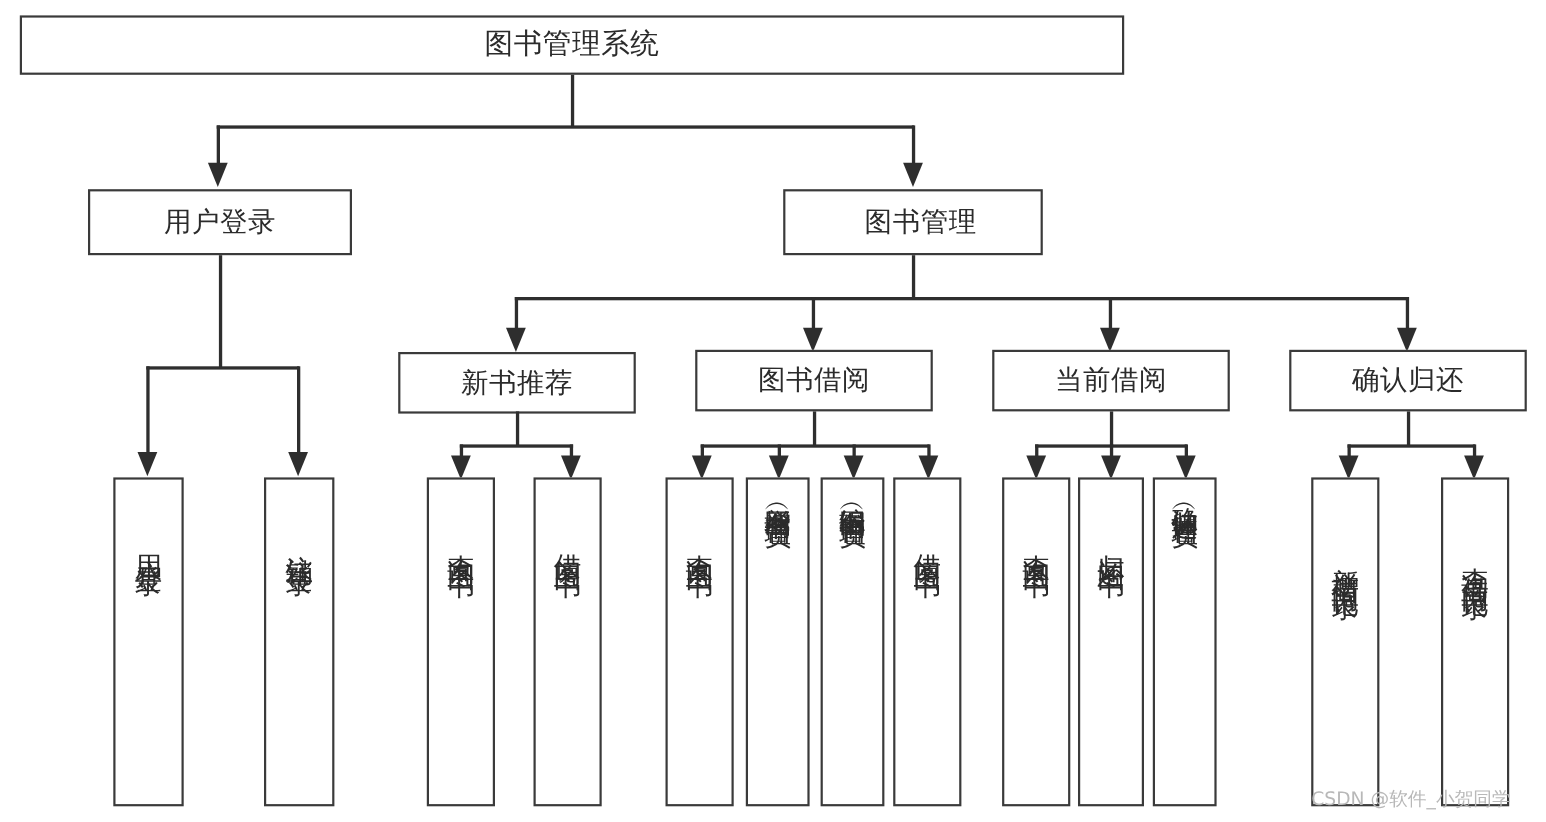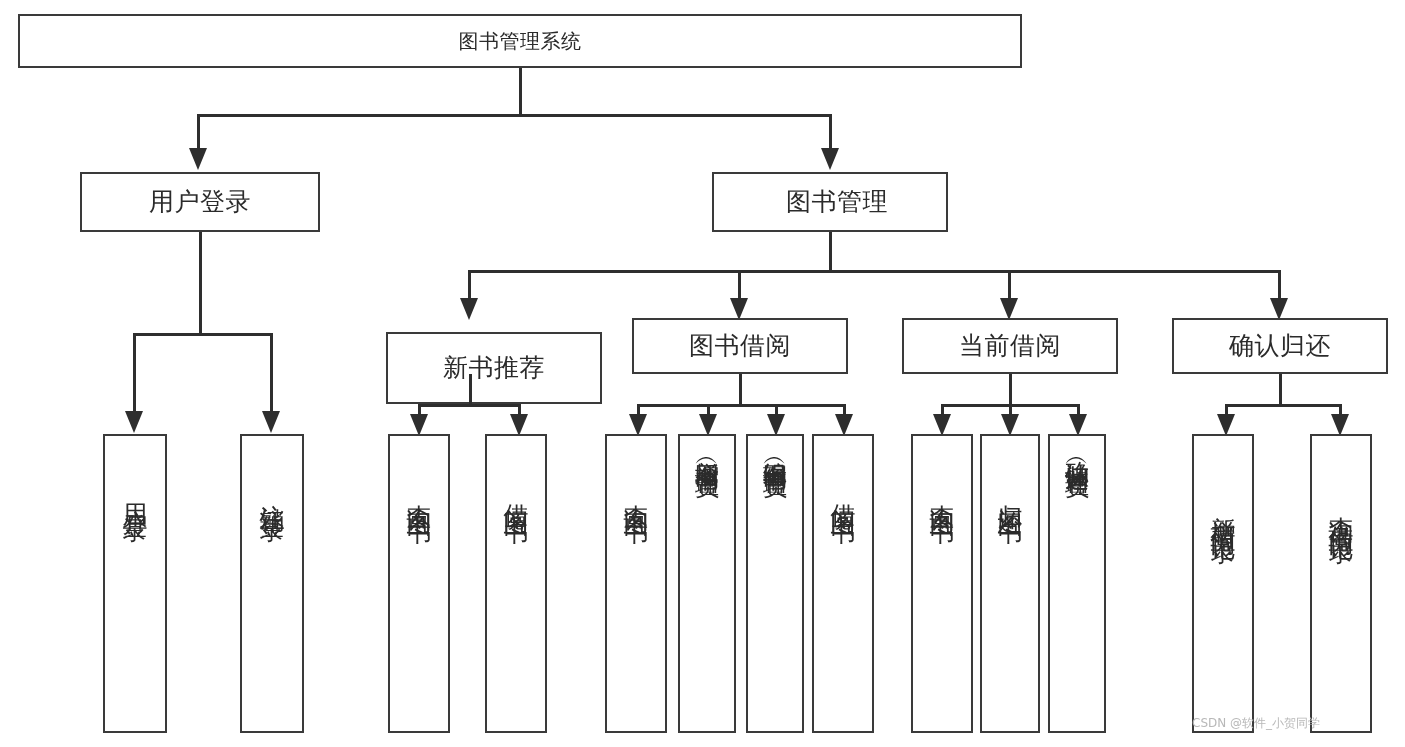--- a/index.html
+++ b/index.html
@@ -33,21 +33,21 @@
     text-align: center;
     line-height: 1.22;
     white-space: nowrap;
   }
   
   .node.horiz .label {
     font-size: 25px;
     letter-spacing: 0.5px;
   }
   .node.root .label {
-    font-size: 20px;
+    font-size: 26px;
   }
   
   .node.vert {
     align-items: flex-start;
     justify-content: center;
     padding-top: 14px;
   }
   .node.vert .label {
     writing-mode: vertical-rl;
     text-orientation: upright;
@@ -80,21 +80,21 @@
     position: absolute;
     width: 0;
     height: 0;
     border-left: 9px solid transparent;
     border-right: 9px solid transparent;
     border-top: 22px solid #2e2e2e;
   }
   .watermark {
     position: absolute;
     color: #b8b8b8;
-    font-size: 12px;
+    font-size: 17px;
     white-space: nowrap;
     font-family: "DejaVu Sans", "Liberation Sans", sans-serif;
   }
 </style>
 </head>
 <body>
 
 <div id="canvas">
 
   <div class="node root horiz" style="left:18px; top:14px; width:1004px; height:54px;">
@@ -130,21 +130,21 @@
   <div class="hline" style="left:468px; top:270px; width:812px;"></div>
   <div class="vline" style="left:468px; top:270px; height:30px;"></div>
   <div class="arrow" style="left:460px; top:298px;"></div>
   <div class="vline" style="left:738px; top:270px; height:30px;"></div>
   <div class="arrow" style="left:730px; top:298px;"></div>
   <div class="vline" style="left:1008px; top:270px; height:30px;"></div>
   <div class="arrow" style="left:1000px; top:298px;"></div>
   <div class="vline" style="left:1278px; top:270px; height:30px;"></div>
   <div class="arrow" style="left:1270px; top:298px;"></div>
 
-  <div class="node horiz" style="left:362px; top:332px; width:216px; height:72px;margin-left:24px;">
+  <div class="node horiz" style="left:362px; top:320px; width:216px; height:56px;">
     <span class="label">新书推荐</span>
   </div>
   <div class="node horiz" style="left:902px; top:318px; width:216px; height:56px;">
     <span class="label">当前借阅</span>
   </div>
   <div class="node horiz" style="left:632px; top:318px; width:216px; height:56px;">
     <span class="label">图书借阅</span>
   </div>
   <div class="node horiz" style="left:1172px; top:318px; width:216px; height:56px;">
     <span class="label">确认归还</span>

